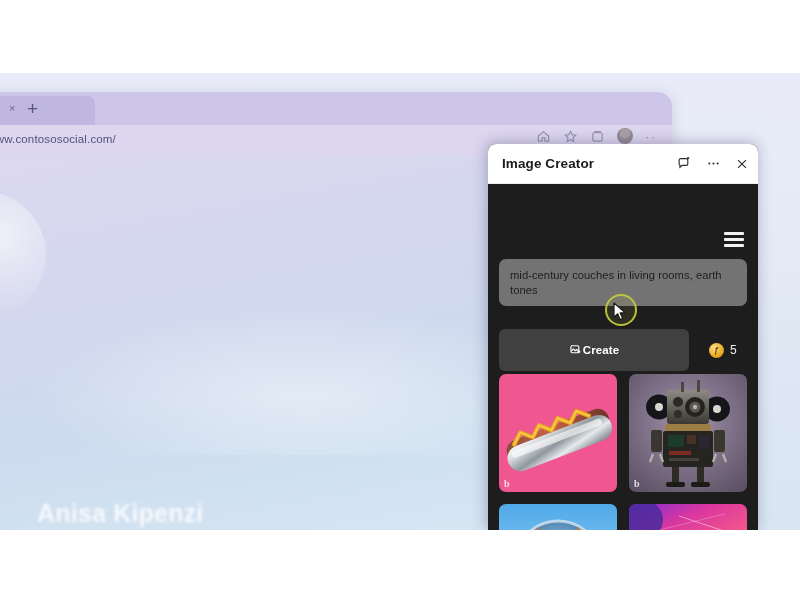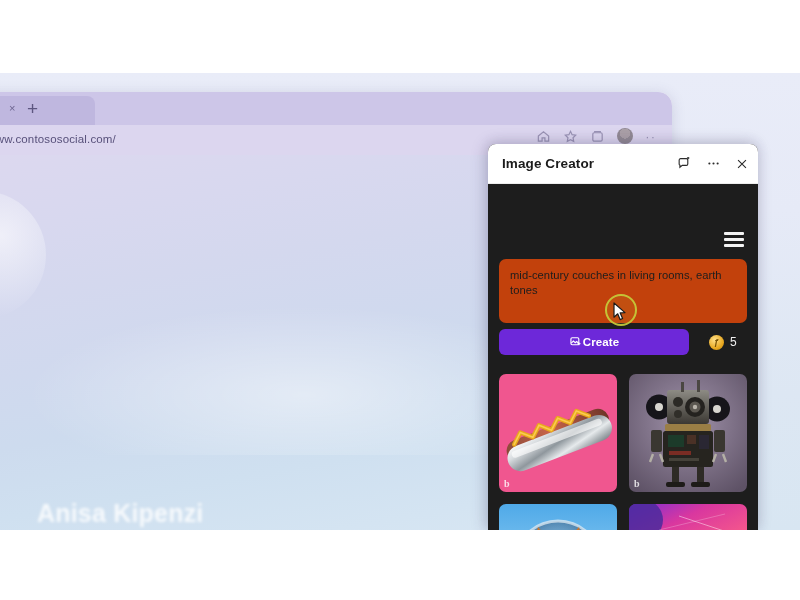--- a/index.html
+++ b/index.html
@@ -169,41 +169,41 @@
     display: flex; flex-direction: column; justify-content: space-between;
   }
   .hamburger span {
     display: block; height: 3px; width: 100%;
     background: #f2f2f2; border-radius: 1px;
   }
 
   .prompt-box {
     position: absolute;
     left: 11px; top: 75px;
-    width: 248px; height: 64px;
-    background: #c2410c;
+    width: 248px; height: 47px;
+    background: #737373;
     border-radius: 7px;
     padding: 9px 11px;
   }
   .prompt-text {
     font-size: 11.2px;
     color: #1d1d1d;
     line-height: 1.3;
     letter-spacing: 0.05px;
   }
 
   .create-row {
     position: absolute;
     left: 11px; top: 145px;
     width: 248px;
     display: flex; align-items: center;
   }
   .create-btn {
-    width: 190px; height: 26px;
-    background: #6d28d9;
+    width: 190px; height: 42px;
+    background: #404040;
     border: none;
     border-radius: 6px;
     display: flex; align-items: center; justify-content: center;
     cursor: pointer;
   }
   .create-btn .label {
     font-size: 11.5px;
     font-weight: 700;
     color: #ffffff;
     letter-spacing: 0.1px;

